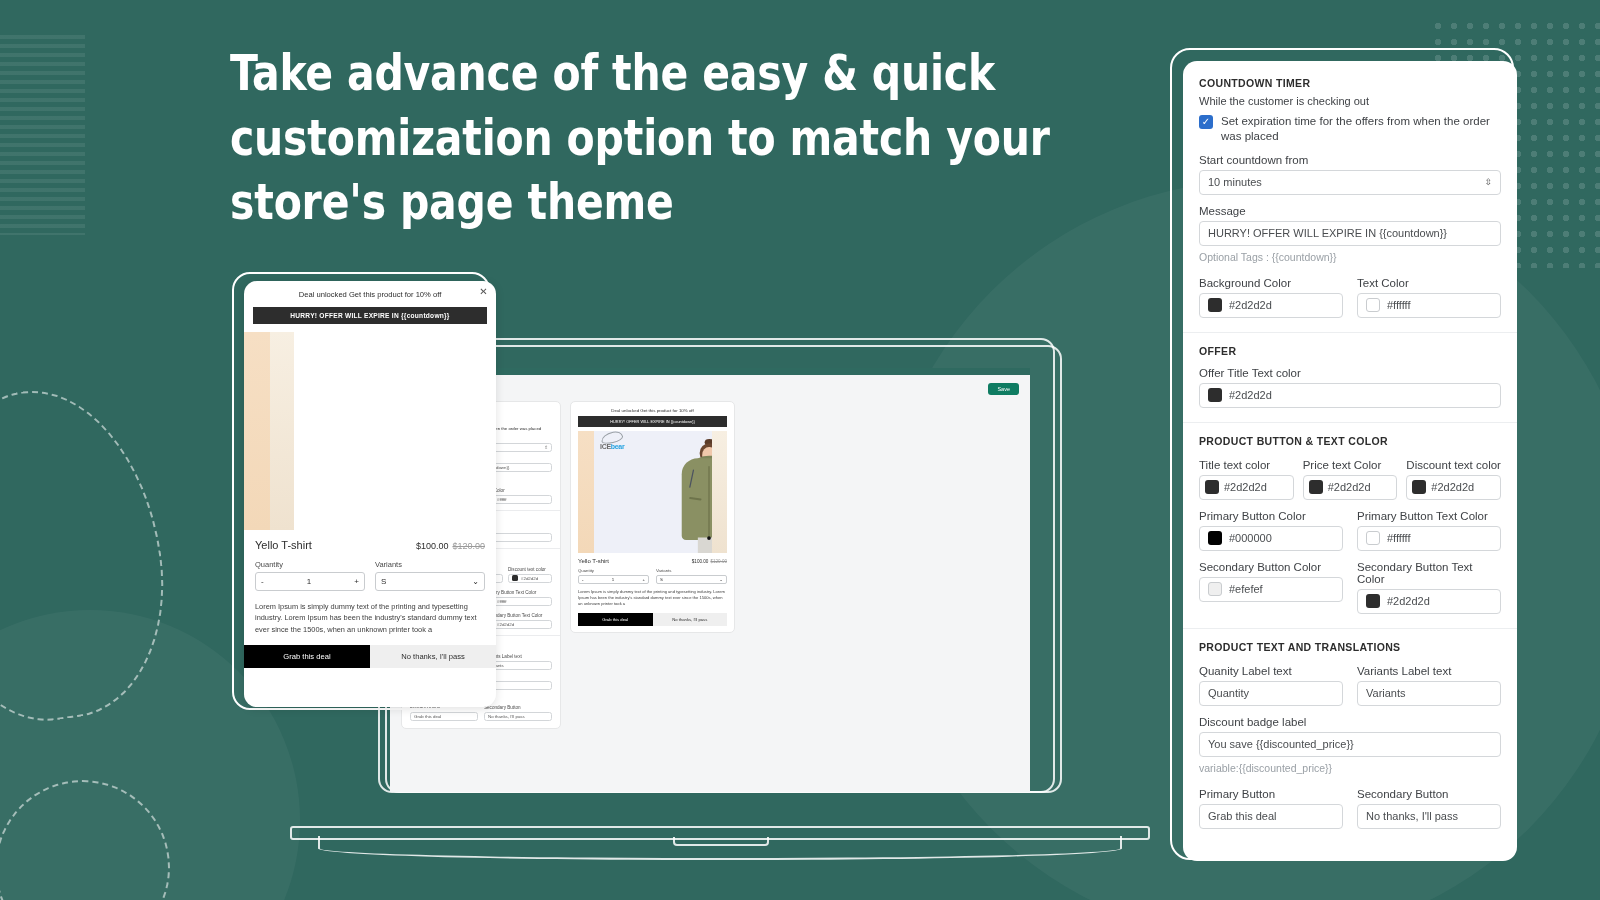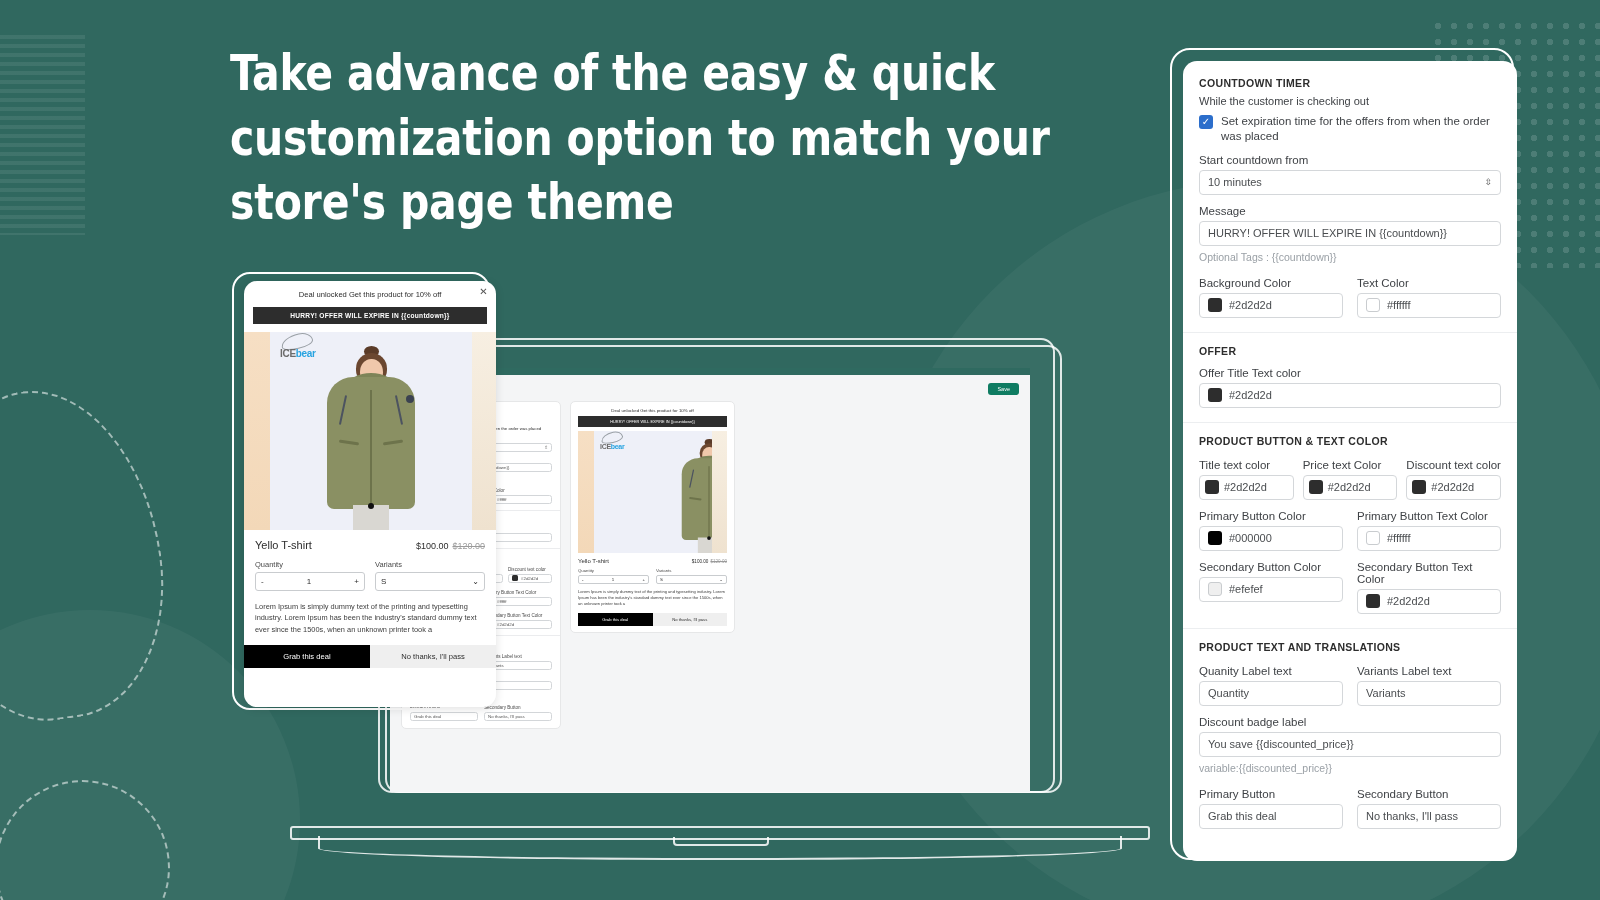--- a/index.html
+++ b/index.html
@@ -458,41 +458,20 @@
 <div class="oframe" id="popup-frame"></div>
 <div id="popup-card">
   <div class="pc-head">
     <div class="deal">Deal unlocked Get this product for 10% off</div>
     <div class="pc-close">✕</div>
   </div>
   <div class="pc-banner">HURRY! OFFER WILL EXPIRE IN {{countdown}}</div>
 
   <div class="pc-gallery">
     <div class="pc-g-left"></div>
-    <div class="pc-g-main">
-      <div class="brand-seal"></div>
-      <div class="brand">
-        <span class="ice">ICE</span><span class="bear">bear</span>
-      </div>
-      <div class="model">
-        <div class="m-bun"></div>
-          <div class="m-hair"></div>
-          <div class="m-face"></div>
-        <div class="m-hood"></div>
-          <div class="m-coat"></div>
-        <div class="m-zip"></div>
-          <div class="m-zipL"></div>
-          <div class="m-zipR"></div>
-        <div class="m-pocketL"></div>
-          <div class="m-pocketR"></div>
-          <div class="m-badge"></div>
-        <div class="m-legs"></div>
-          <div class="m-dot"></div>
-      </div>
-    </div>
     <div class="pc-g-right"></div>
   </div>
 
   <div class="pc-body">
     <div class="pc-row1">
       <div class="pc-title">Yello T-shirt</div>
       <div class="pc-prices">
         <span class="pc-price">$100.00</span><span class="pc-compare">$120.00</span>
       </div>
     </div>

